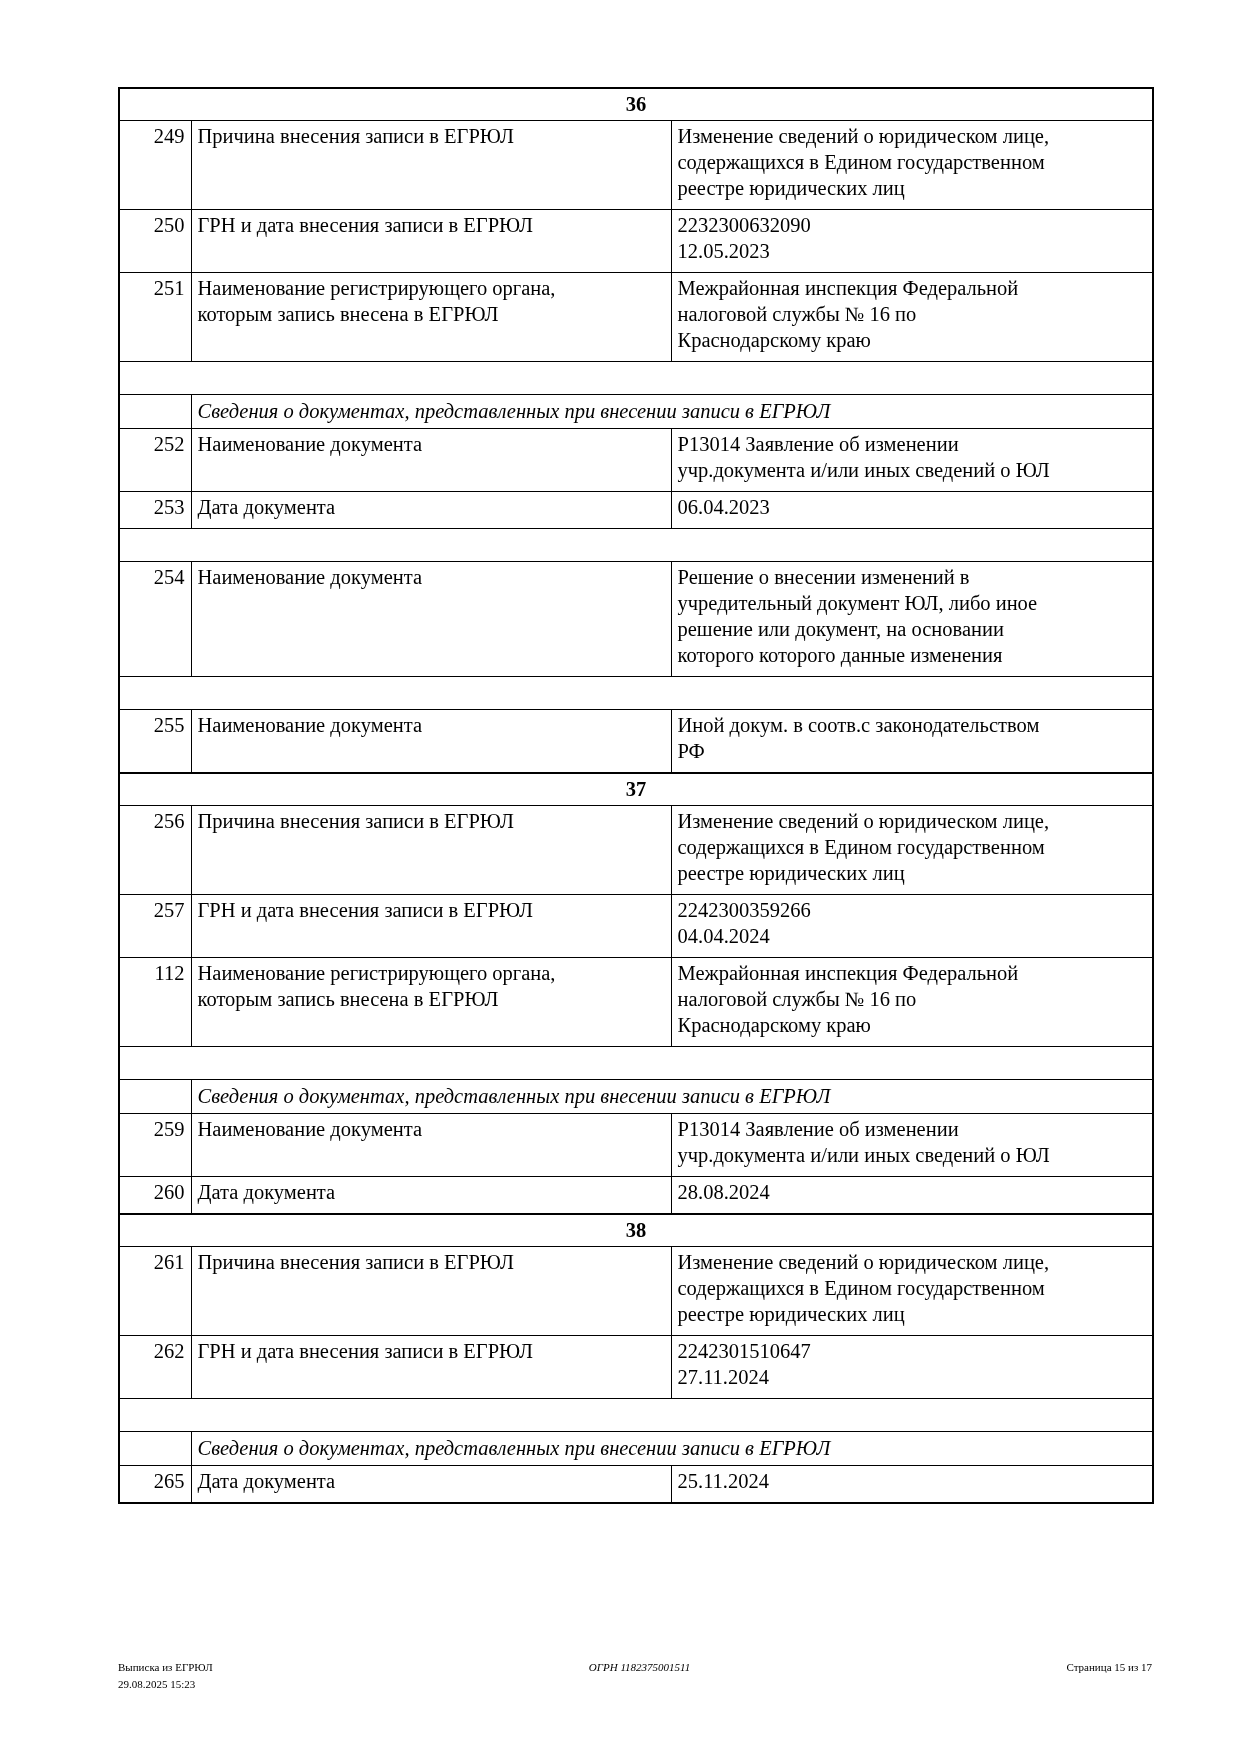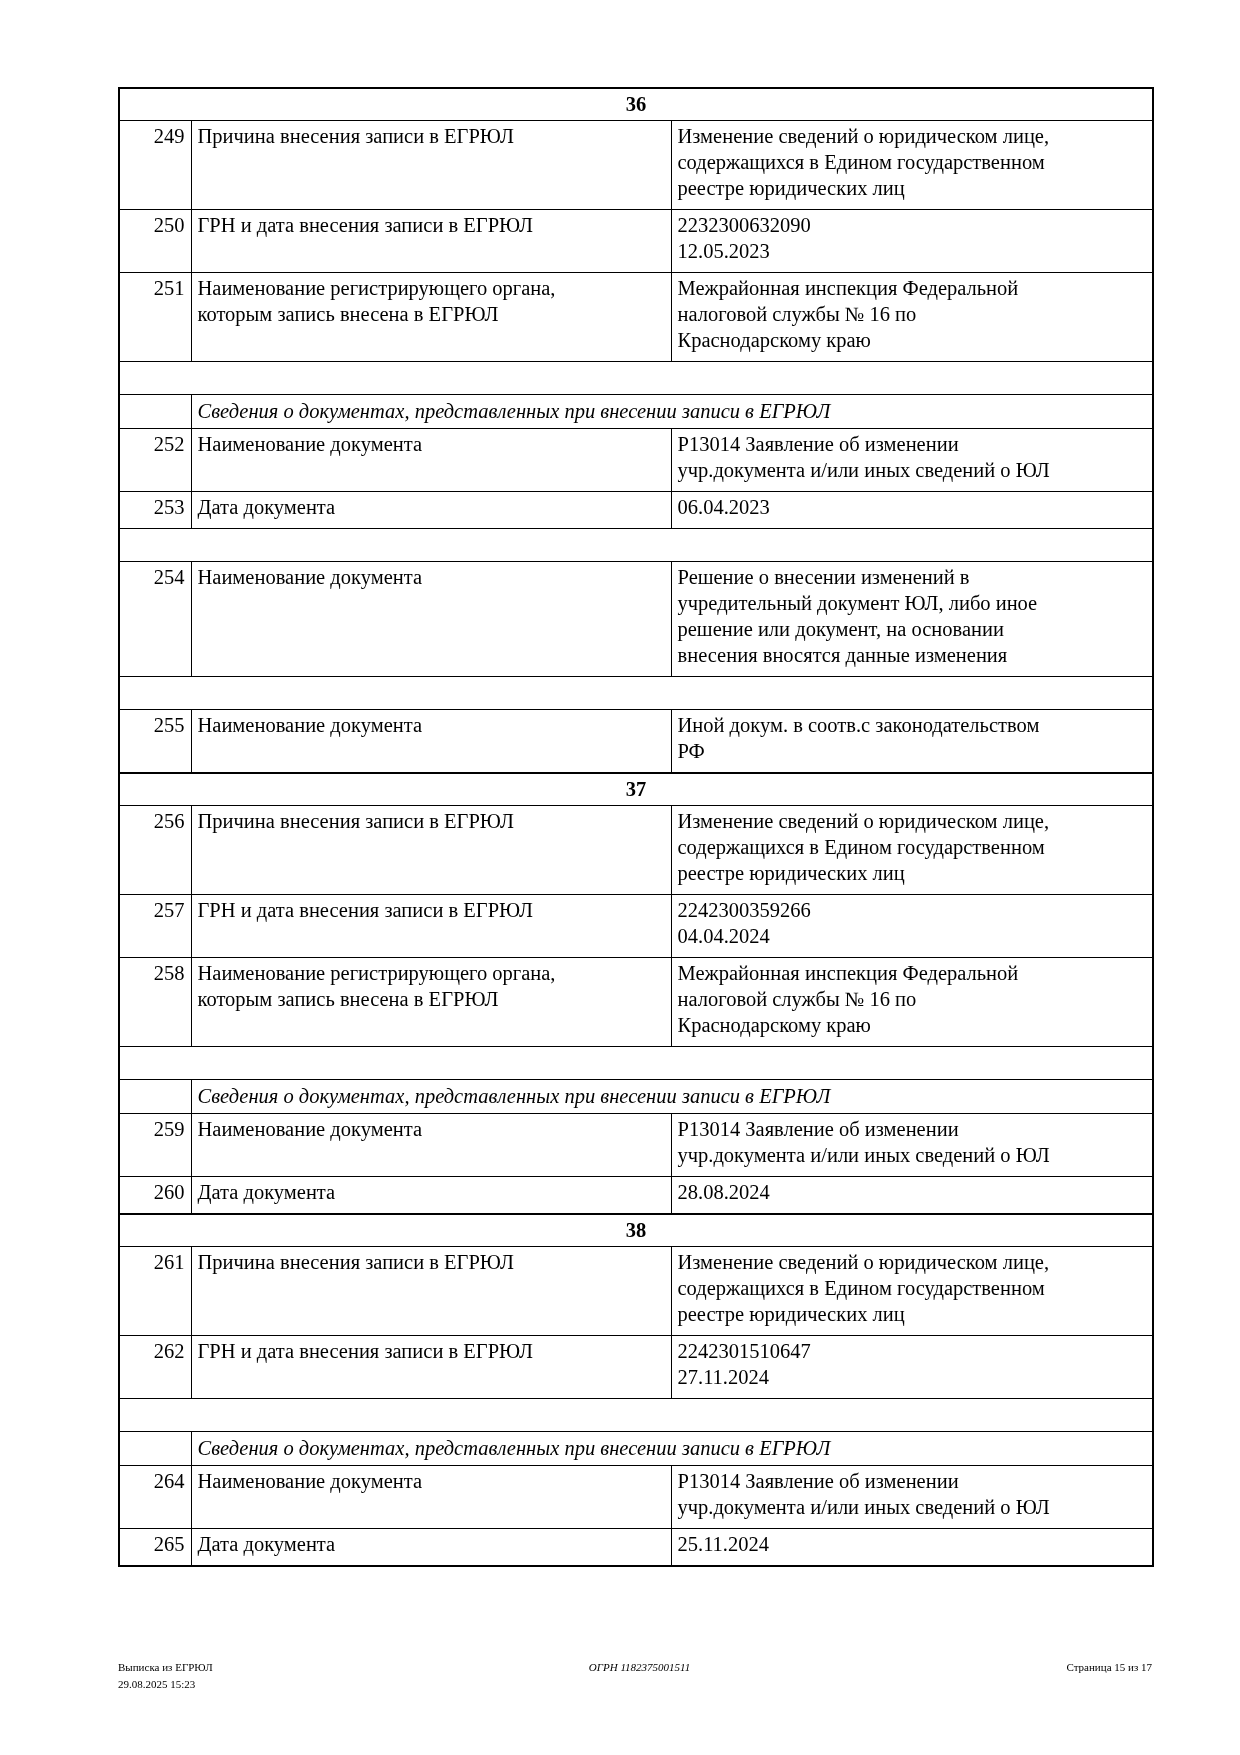--- a/index.html
+++ b/index.html
@@ -122,21 +122,21 @@
         </tr>
         <tr class="r-spacer">
           <td class="cell-spacer" colspan="3"></td>
         </tr>
         <tr class="r-data">
           <td class="cell-num">254</td>
           <td class="cell-label">Наименование документа</td>
           <td class="cell-value">Решение о внесении изменений в
 учредительный документ ЮЛ, либо иное
 решение или документ, на основании
-внесения вносятся данные изменения</td>
+которого которого данные изменения</td>
         </tr>
         <tr class="r-spacer">
           <td class="cell-spacer" colspan="3"></td>
         </tr>
         <tr class="r-data">
           <td class="cell-num">255</td>
           <td class="cell-label">Наименование документа</td>
           <td class="cell-value">Иной докум. в соотв.с законодательством
 РФ</td>
         </tr>
@@ -150,21 +150,21 @@
 содержащихся в Едином государственном
 реестре юридических лиц</td>
         </tr>
         <tr class="r-data">
           <td class="cell-num">257</td>
           <td class="cell-label">ГРН и дата внесения записи в ЕГРЮЛ</td>
           <td class="cell-value">2242300359266
 04.04.2024</td>
         </tr>
         <tr class="r-data">
-          <td class="cell-num">258</td>
+          <td class="cell-num">112</td>
           <td class="cell-label">Наименование регистрирующего органа,
 которым запись внесена в ЕГРЮЛ</td>
           <td class="cell-value">Межрайонная инспекция Федеральной
 налоговой службы № 16 по
 Краснодарскому краю</td>
         </tr>
         <tr class="r-spacer">
           <td class="cell-spacer" colspan="3"></td>
         </tr>
         <tr class="r-subheader">
@@ -197,26 +197,20 @@
           <td class="cell-label">ГРН и дата внесения записи в ЕГРЮЛ</td>
           <td class="cell-value">2242301510647
 27.11.2024</td>
         </tr>
         <tr class="r-spacer">
           <td class="cell-spacer" colspan="3"></td>
         </tr>
         <tr class="r-subheader">
           <td class="cell-num"></td>
           <td class="cell-subheader" colspan="2">Сведения о документах, представленных при внесении записи в ЕГРЮЛ</td>
-        </tr>
-        <tr class="r-data">
-          <td class="cell-num">264</td>
-          <td class="cell-label">Наименование документа</td>
-          <td class="cell-value">Р13014 Заявление об изменении
-учр.документа и/или иных сведений о ЮЛ</td>
         </tr>
         <tr class="r-data r-last">
           <td class="cell-num">265</td>
           <td class="cell-label">Дата документа</td>
           <td class="cell-value">25.11.2024</td>
         </tr>
       </tbody>
   </table>
 
   <div class="footer">

